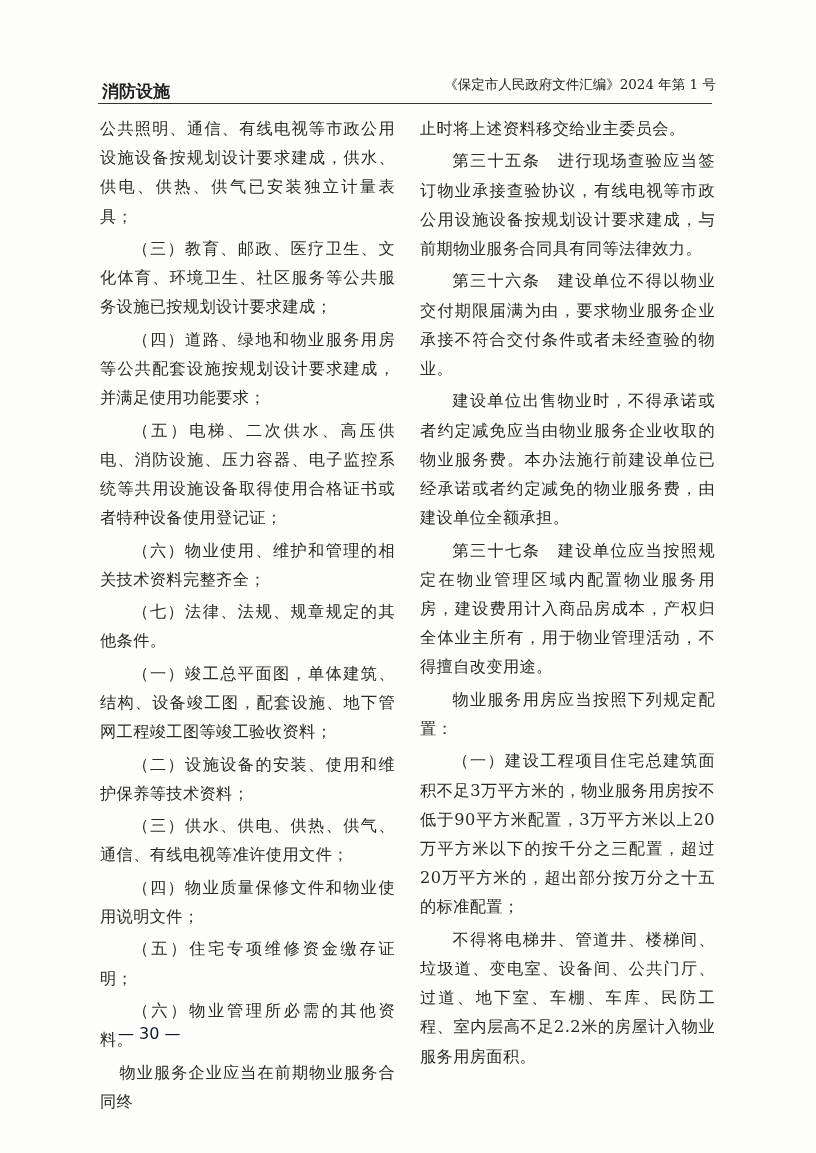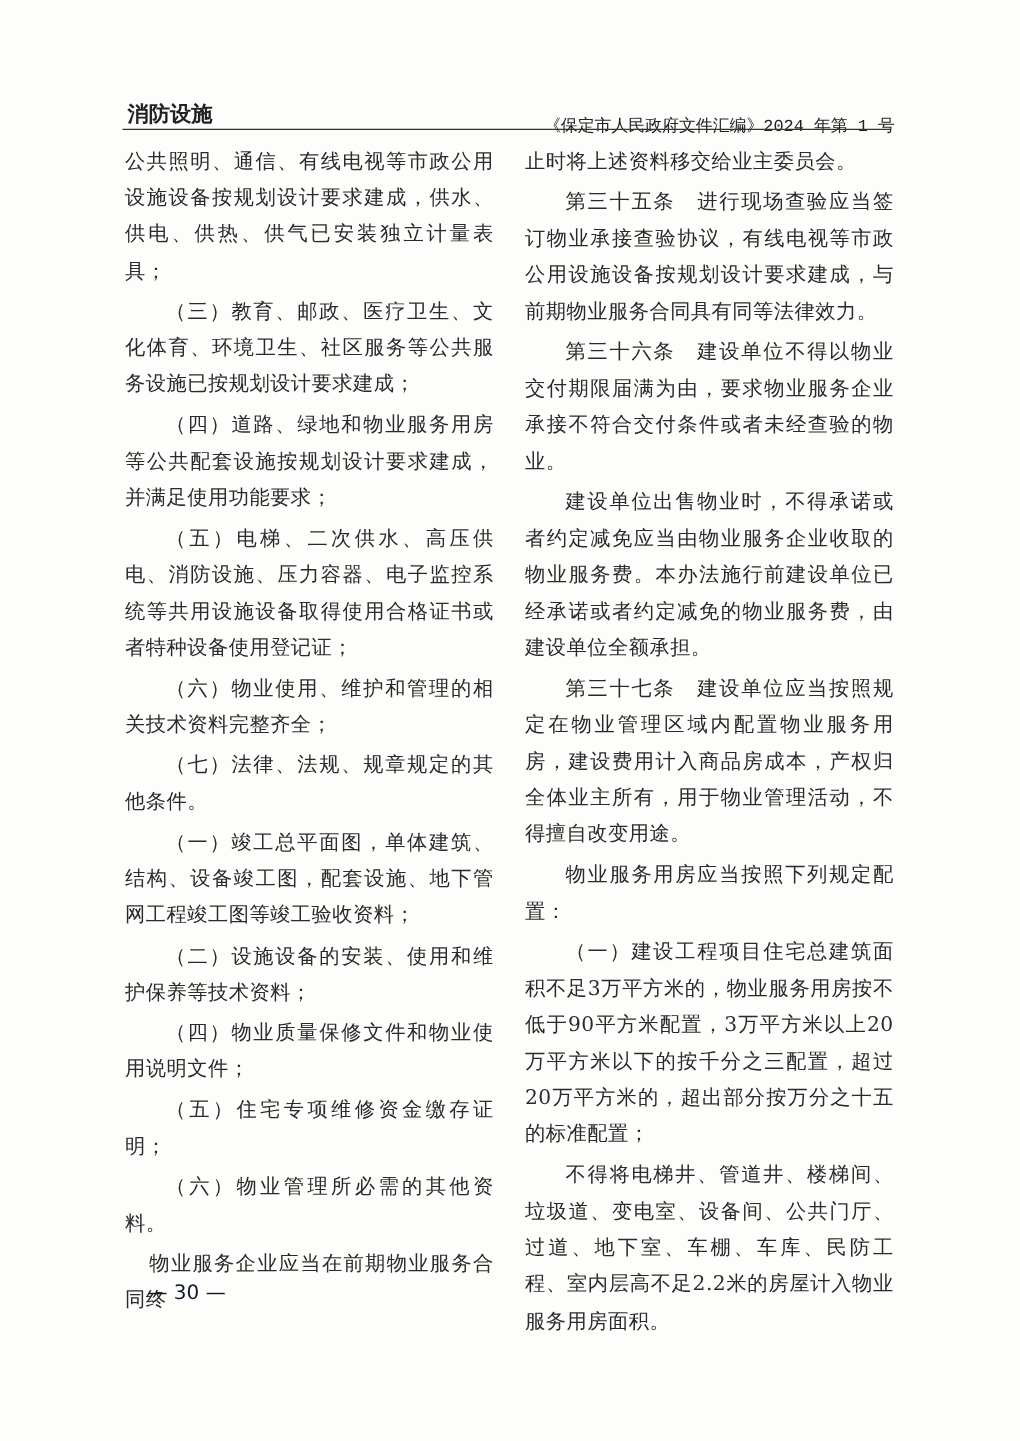--- a/index.html
+++ b/index.html
@@ -5,21 +5,21 @@
     html, body { margin: 0; padding: 0; }
     body {
       width: 816px; height: 1153px; background: #fdfdfb; position: relative; overflow: hidden;
       font-family: "DejaVu Serif", "Liberation Serif", serif; color: #2a2a2a;
     }
     .header-left {
       position: absolute; left: 102px; top: 80px; font-size: 17px; font-weight: bold;
       font-family: "DejaVu Sans", "Liberation Sans", sans-serif; color: #222;
     }
     .header-right {
-      position: absolute; right: 100px; top: 92px; font-size: 13.5px; color: #222; font-family: Liberation Mono, monospace;
+      position: absolute; right: 100px; top: 76px; font-size: 13.5px; color: #222;
     }
     .header-rule {
       position: absolute; left: 98px; top: 103px; width: 614px; height: 0;
       border-top: 1.6px solid #333;
     }
     .col {
       position: absolute; top: 114px; width: 295px; font-size: 16.2px; line-height: 29.2px;
       text-align: justify; letter-spacing: 0.4px;
     }
     .col.left { left: 100px; }
@@ -41,20 +41,21 @@
 
 <div class="col left">
   <p>公共照明、通信、有线电视等市政公用设施设备按规划设计要求建成，供水、供电、供热、供气已安装独立计量表具；</p>
   <p class="indent">（三）教育、邮政、医疗卫生、文化体育、环境卫生、社区服务等公共服务设施已按规划设计要求建成；</p>
   <p class="indent">（四）道路、绿地和物业服务用房等公共配套设施按规划设计要求建成，并满足使用功能要求；</p>
   <p class="indent">（五）电梯、二次供水、高压供电、消防设施、压力容器、电子监控系统等共用设施设备取得使用合格证书或者特种设备使用登记证；</p>
   <p class="indent">（六）物业使用、维护和管理的相关技术资料完整齐全；</p>
   <p class="indent">（七）法律、法规、规章规定的其他条件。</p>
   <p class="indent">（一）竣工总平面图，单体建筑、结构、设备竣工图，配套设施、地下管网工程竣工图等竣工验收资料；</p>
   <p class="indent">（二）设施设备的安装、使用和维护保养等技术资料；</p>
+  <p class="indent">（三）供水、供电、供热、供气、通信、有线电视等准许使用文件；</p>
   <p class="indent">（四）物业质量保修文件和物业使用说明文件；</p>
   <p class="indent">（五）住宅专项维修资金缴存证明；</p>
   <p class="indent">（六）物业管理所必需的其他资料。</p>
   <p class="indent1">物业服务企业应当在前期物业服务合同终</p>
 </div>
 
 <div class="col right">
   <p>止时将上述资料移交给业主委员会。</p>
   <p class="indent">第三十五条　进行现场查验应当签订物业承接查验协议，有线电视等市政公用设施设备按规划设计要求建成，与前期物业服务合同具有同等法律效力。</p>
   <p class="indent">第三十六条　建设单位不得以物业交付期限届满为由，要求物业服务企业承接不符合交付条件或者未经查验的物业。</p>

